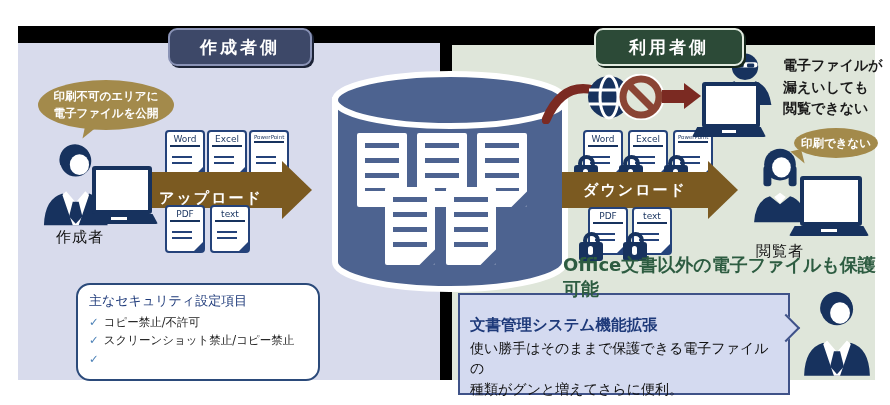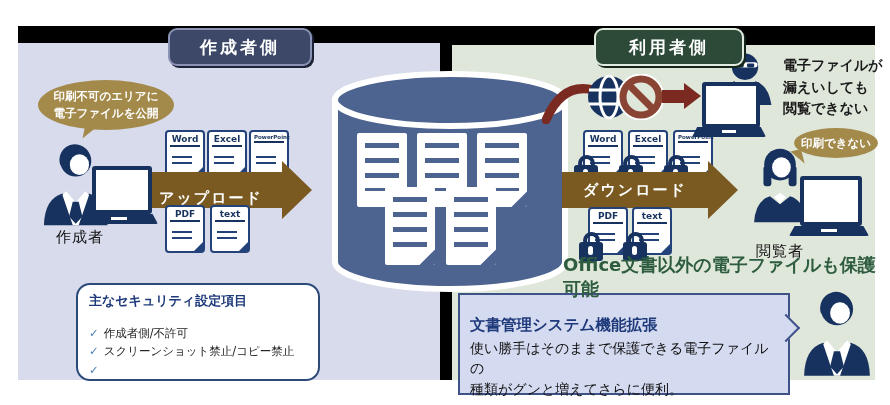--- a/index.html
+++ b/index.html
@@ -31,42 +31,42 @@
   .harrow{background:#7b5a21;color:#fff;font-weight:bold;font-size:15px;letter-spacing:2px;
           display:flex;align-items:center;justify-content:center;height:36px;z-index:4;}
   .harrow .head{content:"";position:absolute;left:100%;top:-11px;width:0;height:0;
           border-top:29px solid transparent;border-bottom:29px solid transparent;border-left:30px solid #7b5a21;}
   .arrow-up{left:140px;top:172px;width:142px;align-items:flex-end;}
   .arrow-dn{left:562px;top:172px;width:146px;}
 
   
   .file{position:absolute;width:36px;height:44px;background:#fff;border:2px solid #24427a;border-radius:4px;z-index:4;}
   .file::after{content:"";position:absolute;right:-1px;bottom:-1px;border-left:11px solid transparent;border-bottom:11px solid #24427a;}
-  .file-label{font-size:9px;font-weight:bold;color:#17325e;text-align:center;margin:2px 3px 0;
+  .file-label{font-size:9px;font-weight:normal;color:#17325e;text-align:center;margin:2px 3px 0;
               border-bottom:2px solid #17325e;line-height:1.25;white-space:nowrap;}
   .file-label.tiny{font-size:5.5px;}
   .flines{position:absolute;left:5px;right:11px;top:24px;height:8px;
           background:repeating-linear-gradient(to bottom,#24427a 0 2px,transparent 2px 6px);}
 
   
   .lock{position:absolute;left:-11px;bottom:-8px;width:24px;height:19px;background:#17325e;border-radius:3px;z-index:5;}
   .lock::before{content:"";position:absolute;top:-10px;left:4px;width:9px;height:9px;border:4px solid #17325e;border-radius:50%;}
   .lock::after{content:"";position:absolute;left:9px;top:4px;width:5px;height:9px;background:#fff;border-radius:2.5px;}
 
   
   .cyl{left:328px;top:68px;z-index:2;}
   .bigdoc{position:absolute;width:50px;height:74px;background:#fff;border-radius:2px;overflow:hidden;z-index:3;}
   .bigdoc::after{content:"";position:absolute;right:-11px;bottom:-11px;width:22px;height:22px;background:#4d6390;transform:rotate(45deg);}
   .dlines{position:absolute;left:8px;right:8px;top:10px;bottom:16px;
           background:repeating-linear-gradient(to bottom,#4d6390 0 5px,transparent 5px 15px);}
 
   
   .secbox{left:76px;top:283px;width:218px;height:80px;background:#fff;border:2px solid #2b4a7a;border-radius:14px;
           padding:7px 11px;box-sizing:content-box;z-index:4;}
-  .secbox-title{font-size:13px;font-weight:bold;color:#1e3a7a;margin-bottom:14px;}
+  .secbox-title{font-size:13px;font-weight:normal;color:#1e3a7a;margin-bottom:3px;}
   .sec-item{font-size:11.5px;color:#222;line-height:1.6;display:flex;gap:5px;}
   .check{color:#4f83b8;font-weight:bold;}
 
   .callout{left:458px;top:293px;width:308px;height:58px;background:#d4daf0;border:2px solid #3f5288;
            padding:20px 10px;z-index:4;}
   .callout-title{font-size:15.5px;font-weight:bold;color:#1e3a7a;margin-bottom:2px;}
   .callout-body{font-size:14px;color:#111;line-height:1.45;}
   .callout-tail{left:776px;top:318px;width:18px;height:18px;background:#d4daf0;
                 border-top:2px solid #3f5288;border-right:2px solid #3f5288;transform:rotate(45deg);z-index:4;}
 
@@ -166,21 +166,21 @@
   </div>
   <div class="file" style="left:210px;top:205px;">
     <div class="file-label">text</div>
       <div class="flines"></div>
   </div>
 
   <div class="abs secbox">
     <div class="secbox-title">主なセキュリティ設定項目</div>
     <div class="sec-item">
       <span class="check">✓</span>
-      <span>作成者側/不許可</span>
+      <span>コピー禁止/不許可</span>
     </div>
     <div class="sec-item">
       <span class="check">✓</span>
       <span>スクリーンショット禁止/コピー禁止</span>
     </div>
     <div class="sec-item">
       <span class="check">✓</span>
     </div>
   </div>
 

